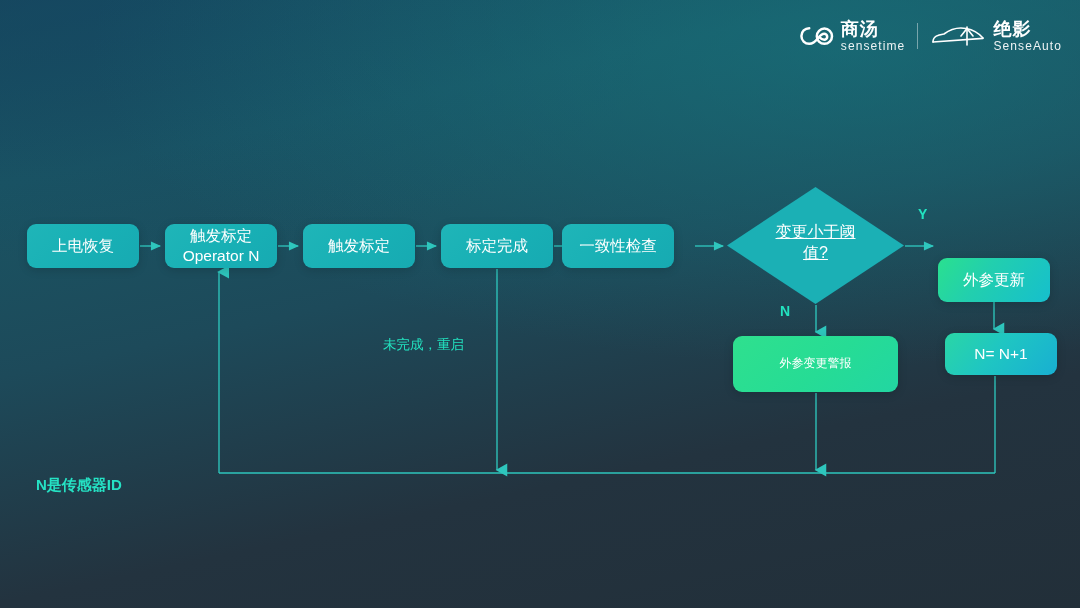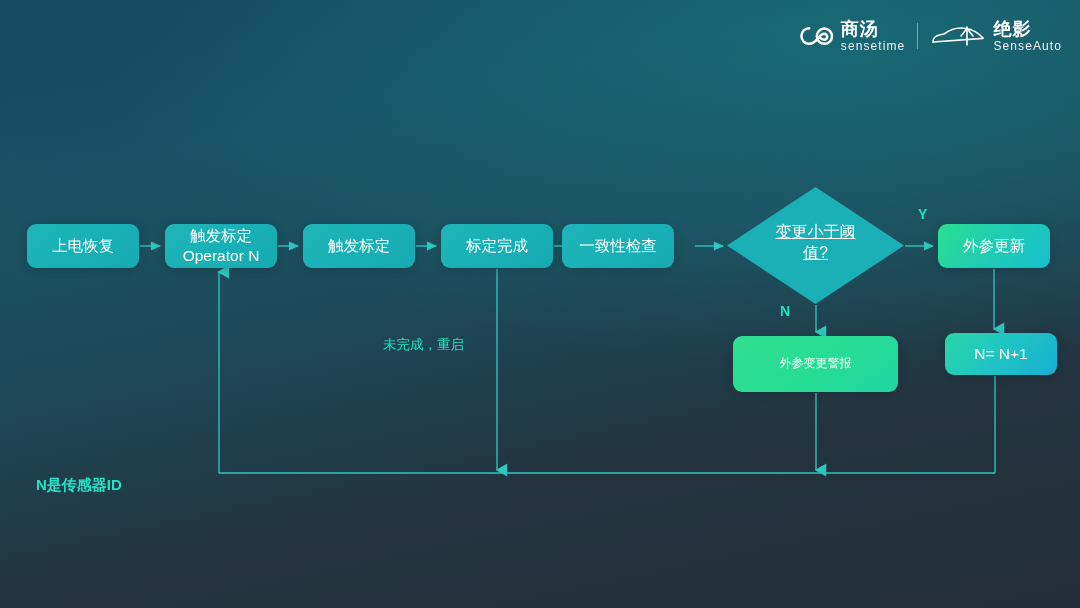--- a/index.html
+++ b/index.html
@@ -63,21 +63,21 @@
     justify-content: center;
     text-align: center;
     color: #ffffff;
     font-size: 15.5px;
     line-height: 1.28;
     box-sizing: border-box;
     padding: 3px 6px;
     box-shadow: 0 2px 10px rgba(0,0,0,0.16);
   }
   .teal { background: linear-gradient(135deg, #1fb5b8 0%, #18b0b5 55%, #17aab2 100%); }
-  .grad-green-cyan { background: linear-gradient(126deg, #2ae08f 0%, #22cfae 40%, #16bfcd 100%); }
+  .grad-green-cyan { background: linear-gradient(126deg, #2ae08f 0%, #22cfae 40%, #16bfcd 100%); margin-top: 34px; }
   .grad-green-solid { background: linear-gradient(140deg, #2fe08e 0%, #26dc95 55%, #22d6a2 100%); }
   .grad-cyan-blue { background: linear-gradient(130deg, #2ad6a6 0%, #1fc6c2 45%, #18afd2 100%); margin-left: 7px; }
 
   .edge-label {
     position: absolute;
     color: #22e3c0;
     font-size: 13.5px;
     font-weight: normal;
     white-space: nowrap;
   }

